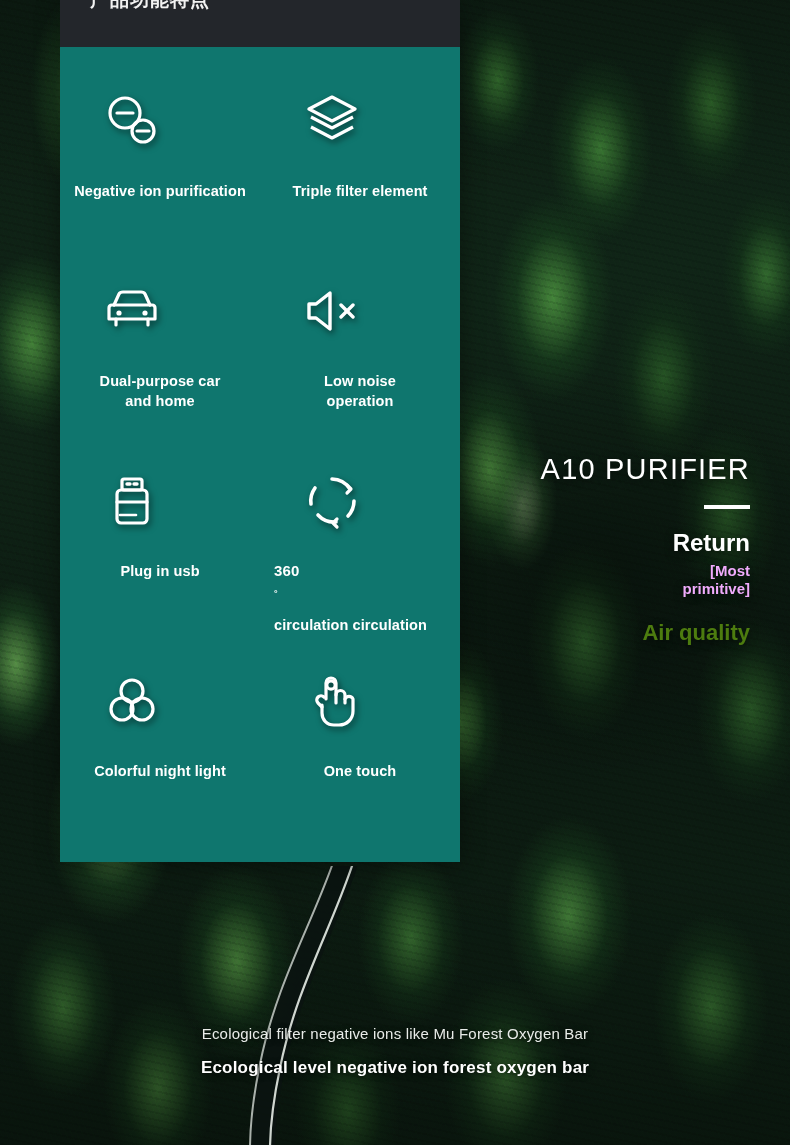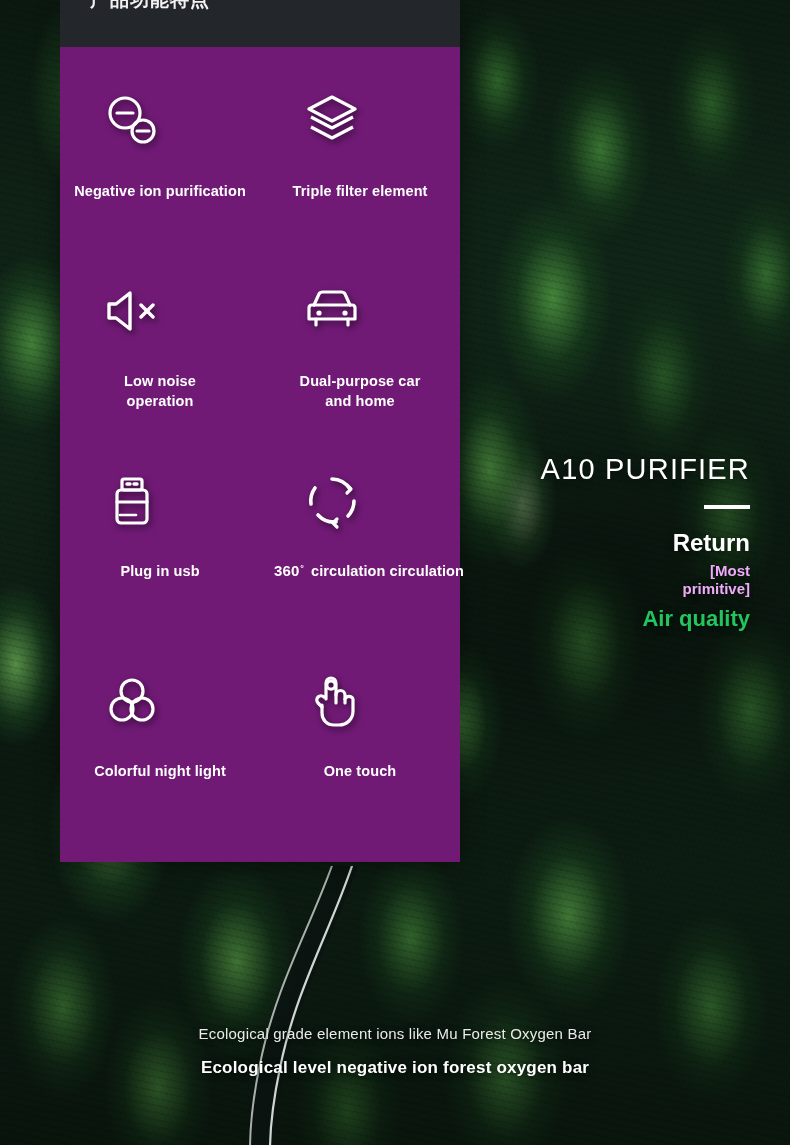--- a/index.html
+++ b/index.html
@@ -78,21 +78,21 @@
     height: 280px;
   }
 
   
   .feature-card {
     position: absolute;
     left: 60px;
     top: 0;
     width: 400px;
     height: 862px;
-    background: #701a75;
+    background: #0f766e;
     box-shadow: 0 2px 22px rgba(0,0,0,0.40);
   }
   .card-header {
     position: absolute;
     left: 0; top: 0;
     width: 100%;
     height: 47px;
     background: #23262b;
     overflow: hidden;
   }
@@ -148,21 +148,21 @@
     padding: 0 8px;
     box-sizing: border-box;
     text-align: center;
     font-size: 14.5px;
     font-weight: bold;
     line-height: 20px;
     color: #ffffff;
     letter-spacing: 0.1px;
     white-space: pre-line;
   }
-  .feature-label.wide { width: 230px; text-align: center; padding-left: 6px; }
+  .feature-label.wide { width: 230px; text-align: center; padding-left: 6px; flex-direction: column; }
   .feature-label.deg { display: flex; align-items: baseline; gap: 7px; padding-left: 14px; }
   .deg-num { font-size: 15px; font-weight: bold; }
   .deg-sup { font-size: 9px; vertical-align: super; position: relative; top: -5px; margin-left: -6px; }
 
   
   .hero {
     position: absolute;
     right: 40px;
     top: 452px;
     width: 330px;
@@ -191,24 +191,24 @@
   }
   .hero-bracket {
     margin-top: 7px;
     font-size: 15px;
     font-weight: bold;
     color: #f0abfc;
     line-height: 18px;
     white-space: pre-line;
   }
   .hero-quality {
-    margin-top: 8px;
+    margin-top: 22px;
     font-size: 22px;
     font-weight: bold;
-    color: #22c55e;
+    color: #4d7c0f;
     line-height: 26px;
   }
 
   
   .caption-thin {
     position: absolute;
     left: 0;
     top: 1025px;
     width: 790px;
     text-align: center;
@@ -273,42 +273,42 @@
             <polyline points="11,38 32,49 53,38"></polyline>
           </svg>
         </div>
         <div class="feature-label">Triple filter element</div>
       </div>
     </div>
 
     <div class="feature-row r1">
       <div class="feature-cell">
         <div class="feature-icon">
-          <svg viewBox="0 0 64 64" fill="none" stroke="#ffffff" stroke-width="3.4" stroke-linejoin="round" stroke-linecap="round">
-            <path d="M30 14 L16 25 L9 25 L9 39 L16 39 L30 50 Z"></path>
-            <line x1="41" y1="26" x2="53" y2="38"></line>
-            <line x1="53" y1="26" x2="41" y2="38"></line>
-          </svg>
-        </div>
-        <div class="feature-label">Low noise
-operation</div>
-      </div>
-      <div class="feature-cell">
-        <div class="feature-icon">
           <svg viewBox="0 0 64 64" fill="none" stroke="#ffffff" stroke-width="3.2" stroke-linejoin="round" stroke-linecap="round">
             <path d="M9 40 L9 29 C9 27 10 26 12 26 L52 26 C54 26 55 27 55 29 L55 40 Z"></path>
             <path d="M14 26 L19 15 C20 13 21 13 23 13 L41 13 C43 13 44 13 45 15 L50 26"></path>
             <circle cx="19" cy="34" r="2.6" fill="#ffffff" stroke="none"></circle>
             <circle cx="45" cy="34" r="2.6" fill="#ffffff" stroke="none"></circle>
             <line x1="16" y1="40" x2="16" y2="46"></line>
             <line x1="48" y1="40" x2="48" y2="46"></line>
           </svg>
         </div>
         <div class="feature-label">Dual-purpose car
 and home</div>
+      </div>
+      <div class="feature-cell">
+        <div class="feature-icon">
+          <svg viewBox="0 0 64 64" fill="none" stroke="#ffffff" stroke-width="3.4" stroke-linejoin="round" stroke-linecap="round">
+            <path d="M30 14 L16 25 L9 25 L9 39 L16 39 L30 50 Z"></path>
+            <line x1="41" y1="26" x2="53" y2="38"></line>
+            <line x1="53" y1="26" x2="41" y2="38"></line>
+          </svg>
+        </div>
+        <div class="feature-label">Low noise
+operation</div>
       </div>
     </div>
 
     <div class="feature-row r2">
       <div class="feature-cell">
         <div class="feature-icon">
           <svg viewBox="0 0 64 64" fill="none" stroke="#ffffff" stroke-width="3.2" stroke-linejoin="round" stroke-linecap="round">
             <rect x="22" y="10" width="20" height="11" rx="2"></rect>
             <rect x="17" y="21" width="30" height="33" rx="4"></rect>
             <line x1="27" y1="15" x2="30" y2="15" stroke-width="3.4"></line>
@@ -367,14 +367,14 @@
 
 <div class="hero">
   <div class="hero-title">A10 PURIFIER</div>
   <div class="hero-rule"></div>
   <div class="hero-return">Return</div>
   <div class="hero-bracket">[Most
 primitive]</div>
   <div class="hero-quality">Air quality</div>
 </div>
 
-<div class="caption-thin">Ecological grade element ions like Mu Forest Oxygen Bar</div>
+<div class="caption-thin">Ecological filter negative ions like Mu Forest Oxygen Bar</div>
 <div class="caption-bold">Ecological level negative ion forest oxygen bar</div>
 
 </body></html>

